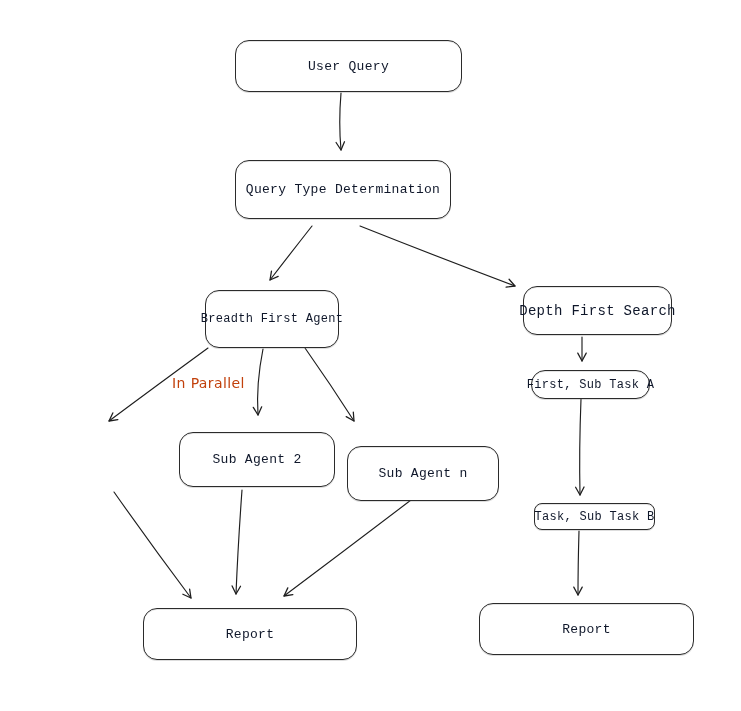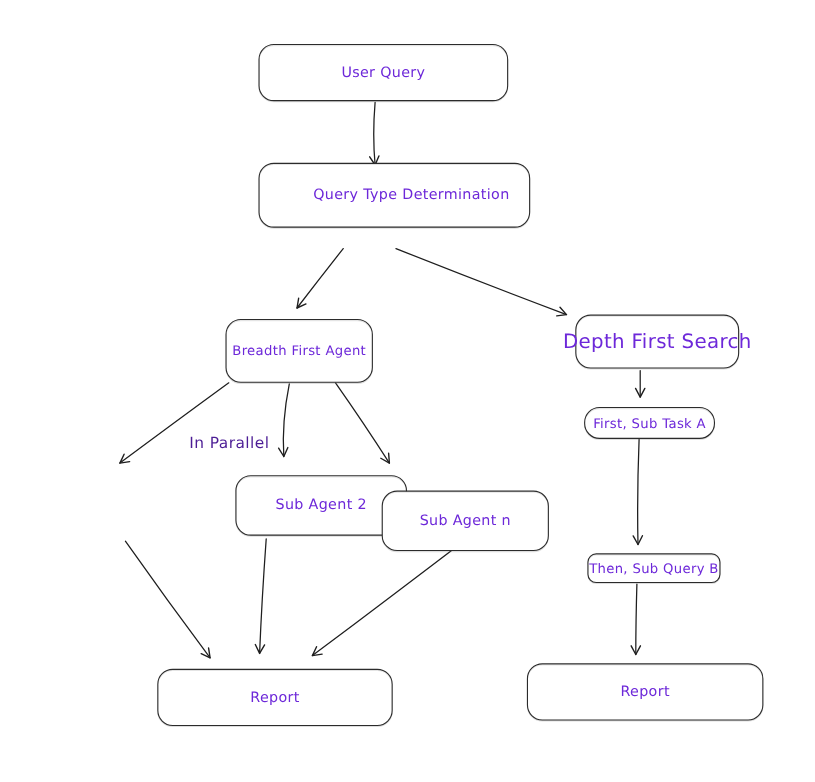--- a/index.html
+++ b/index.html
@@ -23,48 +23,48 @@
     height: 711px;
   }
   .node {
     position: absolute;
     display: flex;
     align-items: center;
     justify-content: center;
     background: #ffffff;
     border: 1.5px solid #2b2b2b;
     border-radius: 14px;
-    color: #6d28d9;
+    color: #0f172a;
     font-size: 13px;
     letter-spacing: 0.3px;
     white-space: nowrap;
     box-shadow: 0 1px 0 rgba(120,120,120,0.25), inset 0 1px 0 rgba(120,120,120,0.2);
     text-align: left;
+    font-family: Liberation Mono, monospace;
   }
   .node.small {
     border-radius: 8px;
     font-size: 12px;
   }
   .annotation {
     position: absolute;
-    color: #4c1d95;
+    color: #c2410c;
     font-size: 14px;
     letter-spacing: 0.4px;
     white-space: nowrap;
-    margin-top: 20px;
   }
   
   #n-user-query        { left: 235px; top: 40px;  width: 225px; height: 50px; }
-  #n-query-type        { left: 235px; top: 148px; width: 214px; height: 57px; padding-left: 31px; }
+  #n-query-type        { left: 235px; top: 160px; width: 214px; height: 57px; }
   #n-bfs               { left: 205px; top: 290px; width: 132px; height: 56px; font-size: 12px; }
-  #n-dfs               { left: 523px; top: 286px; width: 147px; height: 47px; font-size: 18px; }
+  #n-dfs               { left: 523px; top: 286px; width: 147px; height: 47px; font-size: 14px; }
   #n-task-a            { left: 531px; top: 370px; width: 117px; height: 27px; border-radius: 14px; }
   #n-task-b            { left: 534px; top: 503px; width: 119px; height: 25px; }
   #n-sub-agent-1       { left: 33px;  top: 429px; width: 139px; height: 58px; }
-  #n-sub-agent-2       { left: 179px; top: 432px; width: 154px; height: 53px; margin-left: 35px; }
+  #n-sub-agent-2       { left: 179px; top: 432px; width: 154px; height: 53px; }
   #n-sub-agent-n       { left: 347px; top: 446px; width: 150px; height: 53px; }
   #n-report-breadth    { left: 143px; top: 608px; width: 212px; height: 50px; }
   #n-report-depth      { left: 479px; top: 603px; width: 213px; height: 50px; }
   #ann-in-parallel     { left: 172px; top: 375px; }
 </style>
 </head>
 <body>
 
 <div class="canvas">
 
@@ -104,21 +104,21 @@
 
   <div class="node" id="n-dfs">
     <span>Depth First Search</span>
   </div>
 
   <div class="node small" id="n-task-a">
     <span>First, Sub Task A</span>
   </div>
 
   <div class="node small" id="n-task-b">
-    <span>Then, Sub Query B</span>
+    <span>Task, Sub Task B</span>
   </div>
 
 
   <div class="node" id="n-sub-agent-2">
     <span>Sub Agent 2</span>
   </div>
 
   <div class="node" id="n-sub-agent-n">
     <span>Sub Agent n</span>
   </div>

